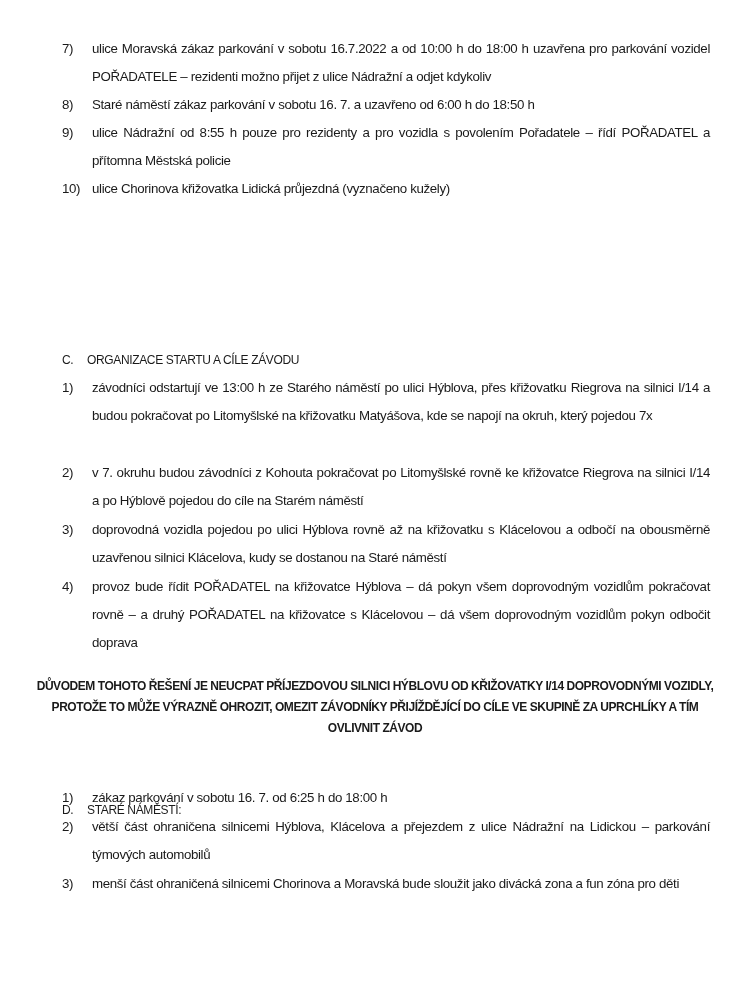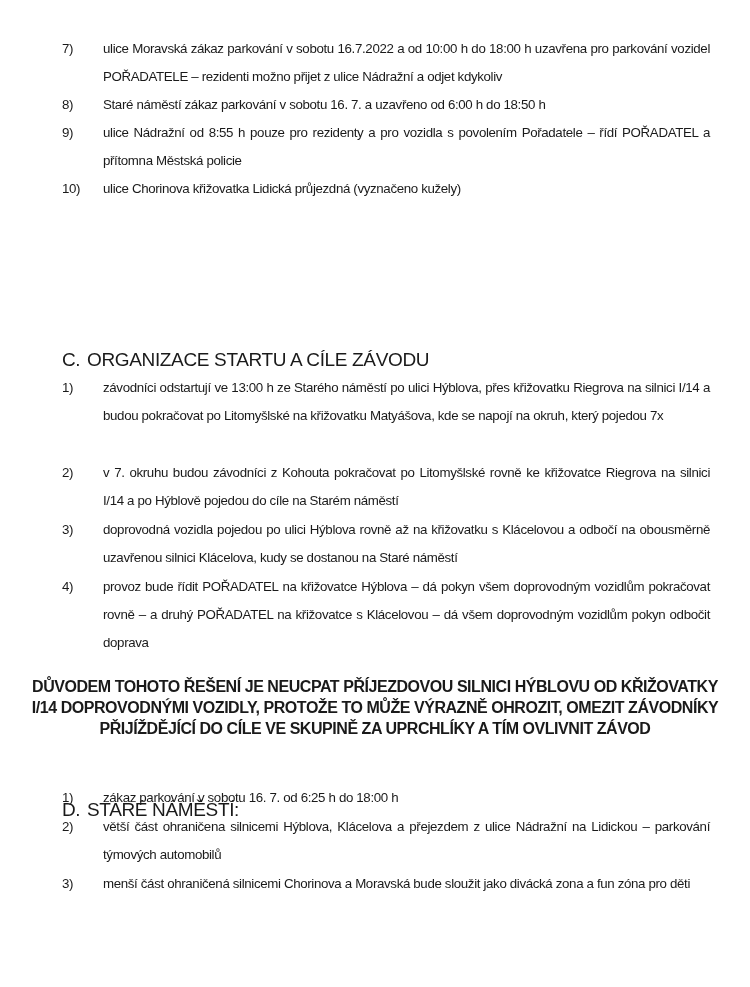--- a/index.html
+++ b/index.html
@@ -11,30 +11,30 @@
   .page { position: absolute; left: 0; top: 0; width: 750px; height: 987px; }
   .item {
     position: absolute; left: 62px; width: 648px;
     font-size: 13.3px; line-height: 28px;
     letter-spacing: -0.35px;
   }
   .item .num {
     position: absolute; left: 0; top: 0; width: 26px;
   }
   .item .txt {
-    display: block; margin-left: 41px;
+    display: block; margin-left: 30px;
   }
   .item.justify .txt { text-align: justify; text-align-last: left; }
   .heading {
-    position: absolute; left: 62px; font-size: 19px; line-height: 28px; letter-spacing: -0.35px;
+    position: absolute; left: 62px; font-size: 12px; line-height: 28px; letter-spacing: -0.35px;
   }
   .heading .num { display: inline-block; width: 25px; }
   .notice {
     position: absolute; left: 30px; width: 690px; top: 676px;
-    text-align: center; font-weight: bold; font-size: 16px; line-height: 21px;
+    text-align: center; font-weight: bold; font-size: 12px; line-height: 21px;
     letter-spacing: -0.45px;
   }
 </style>
 </head>
 <body>
 
 <div class="page">
 
   <div class="item justify" style="top:35px">
     <span class="num">7)</span>

